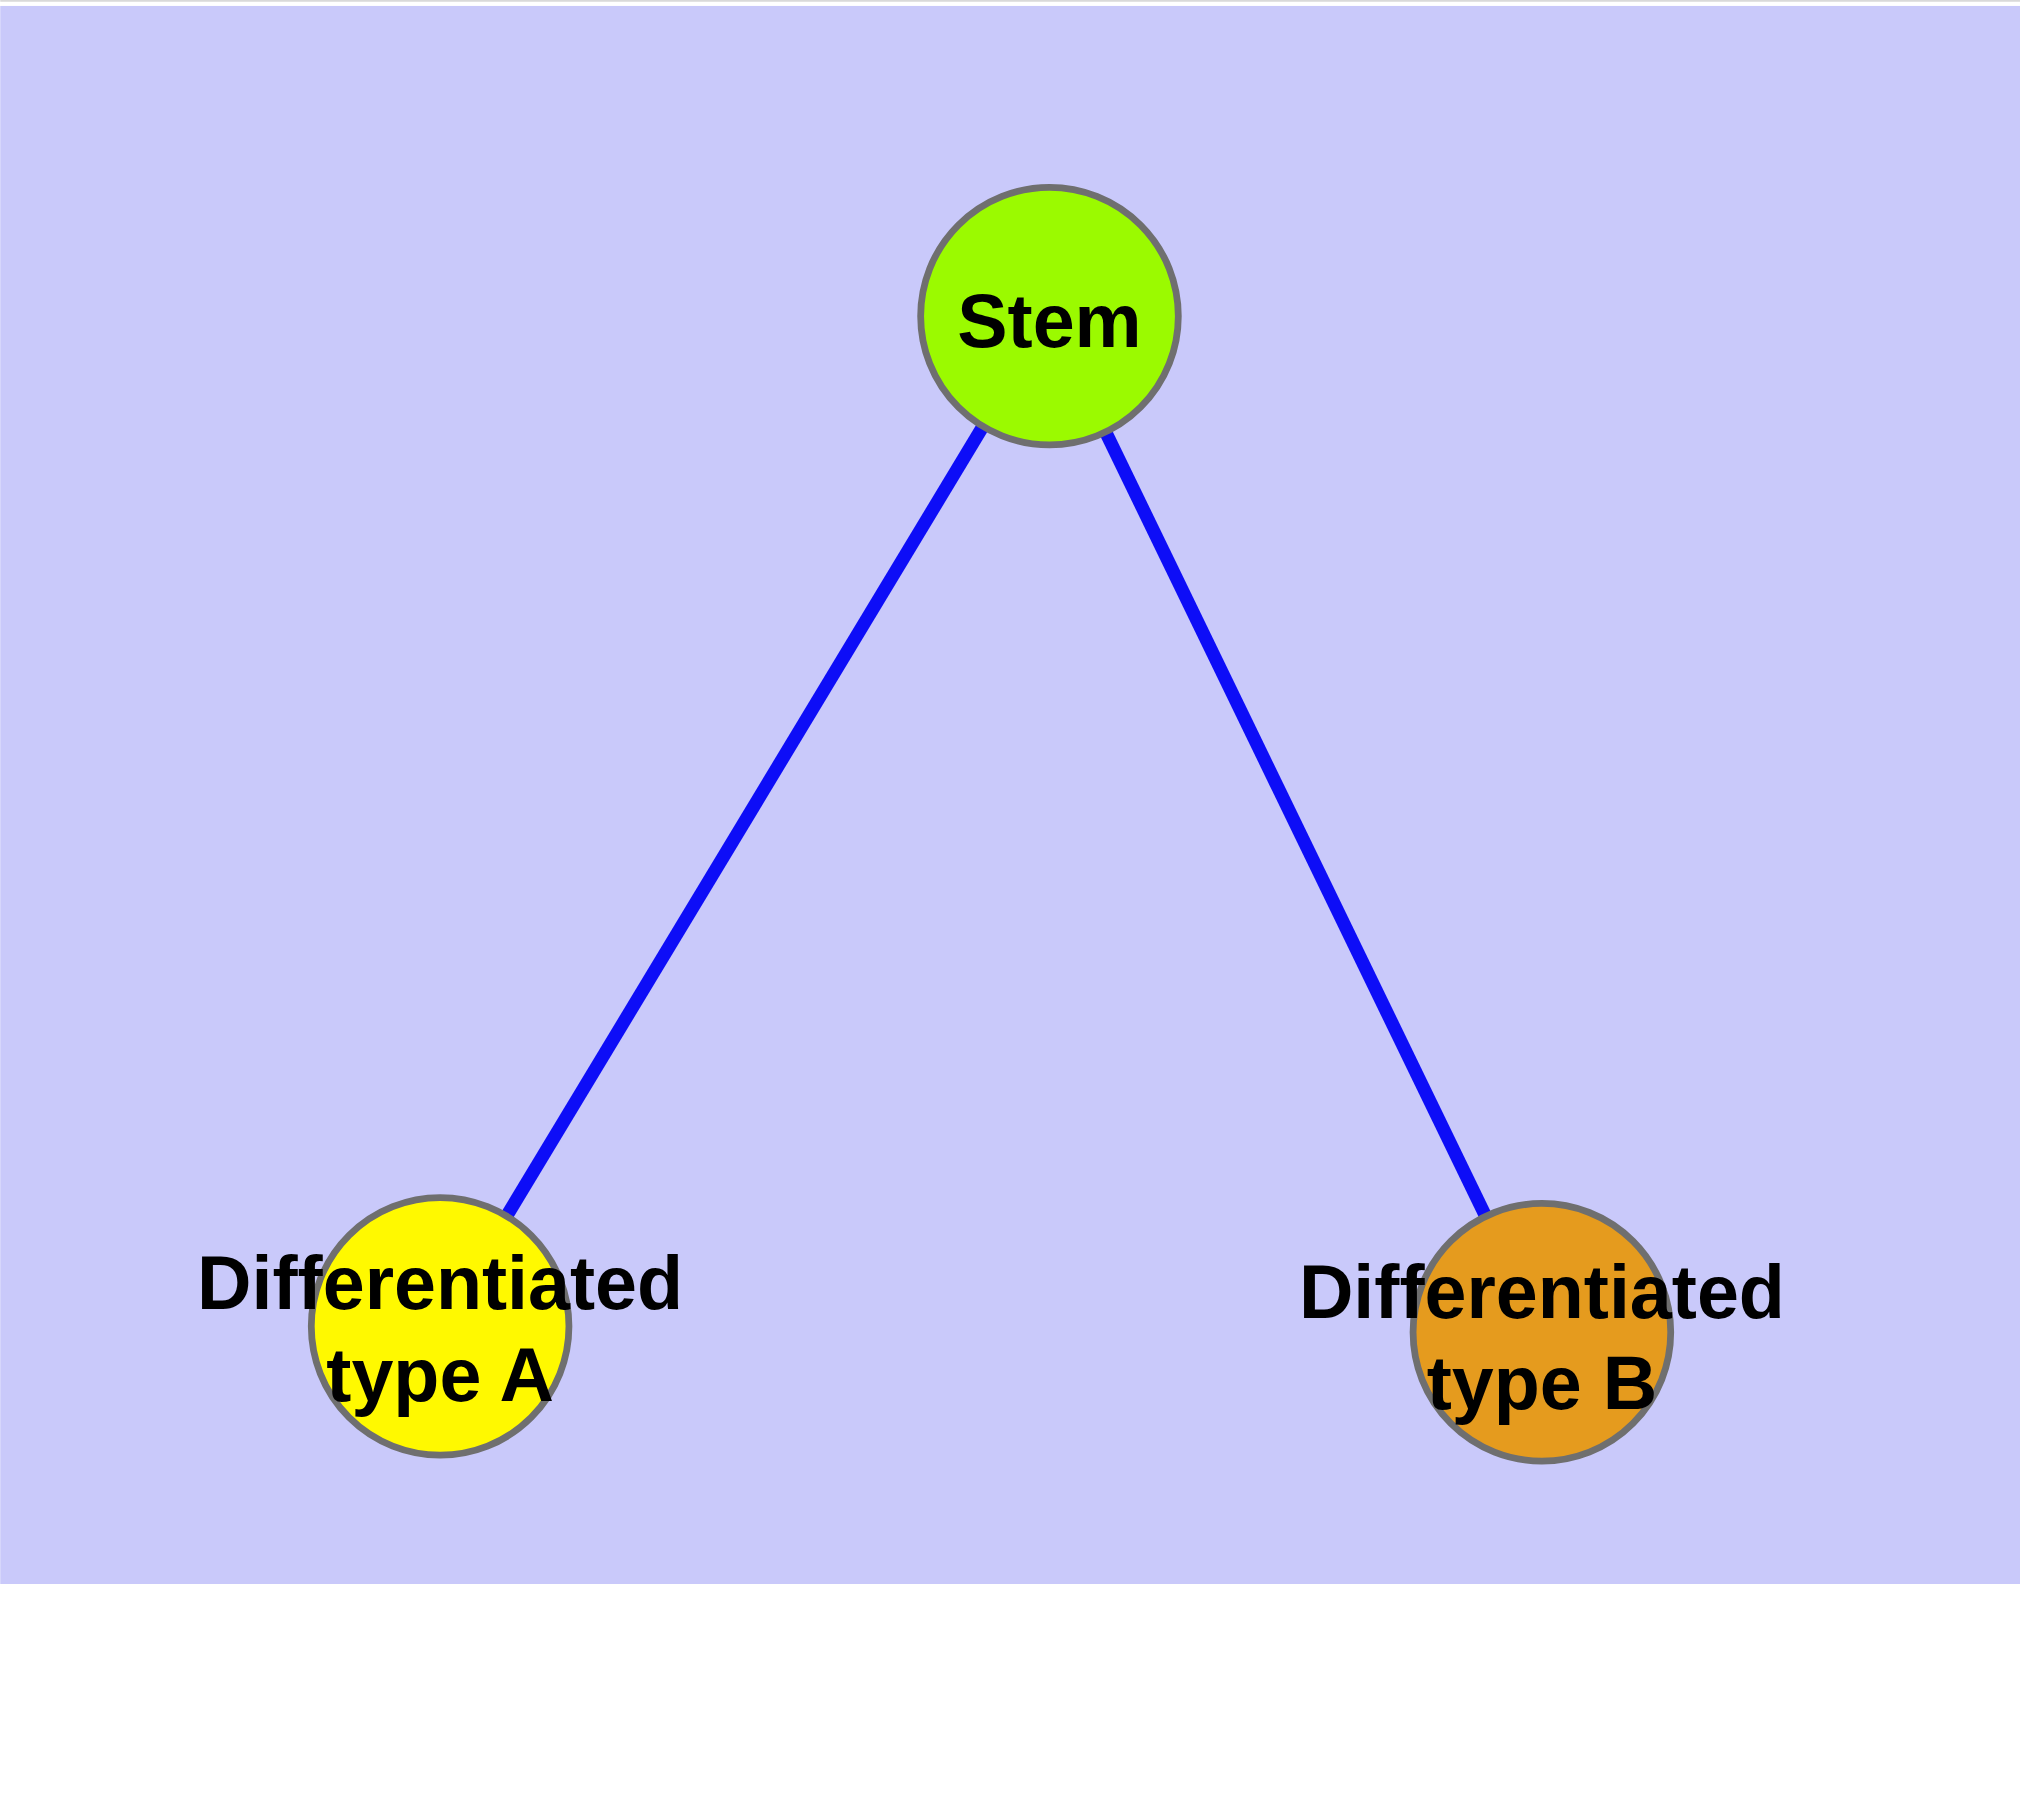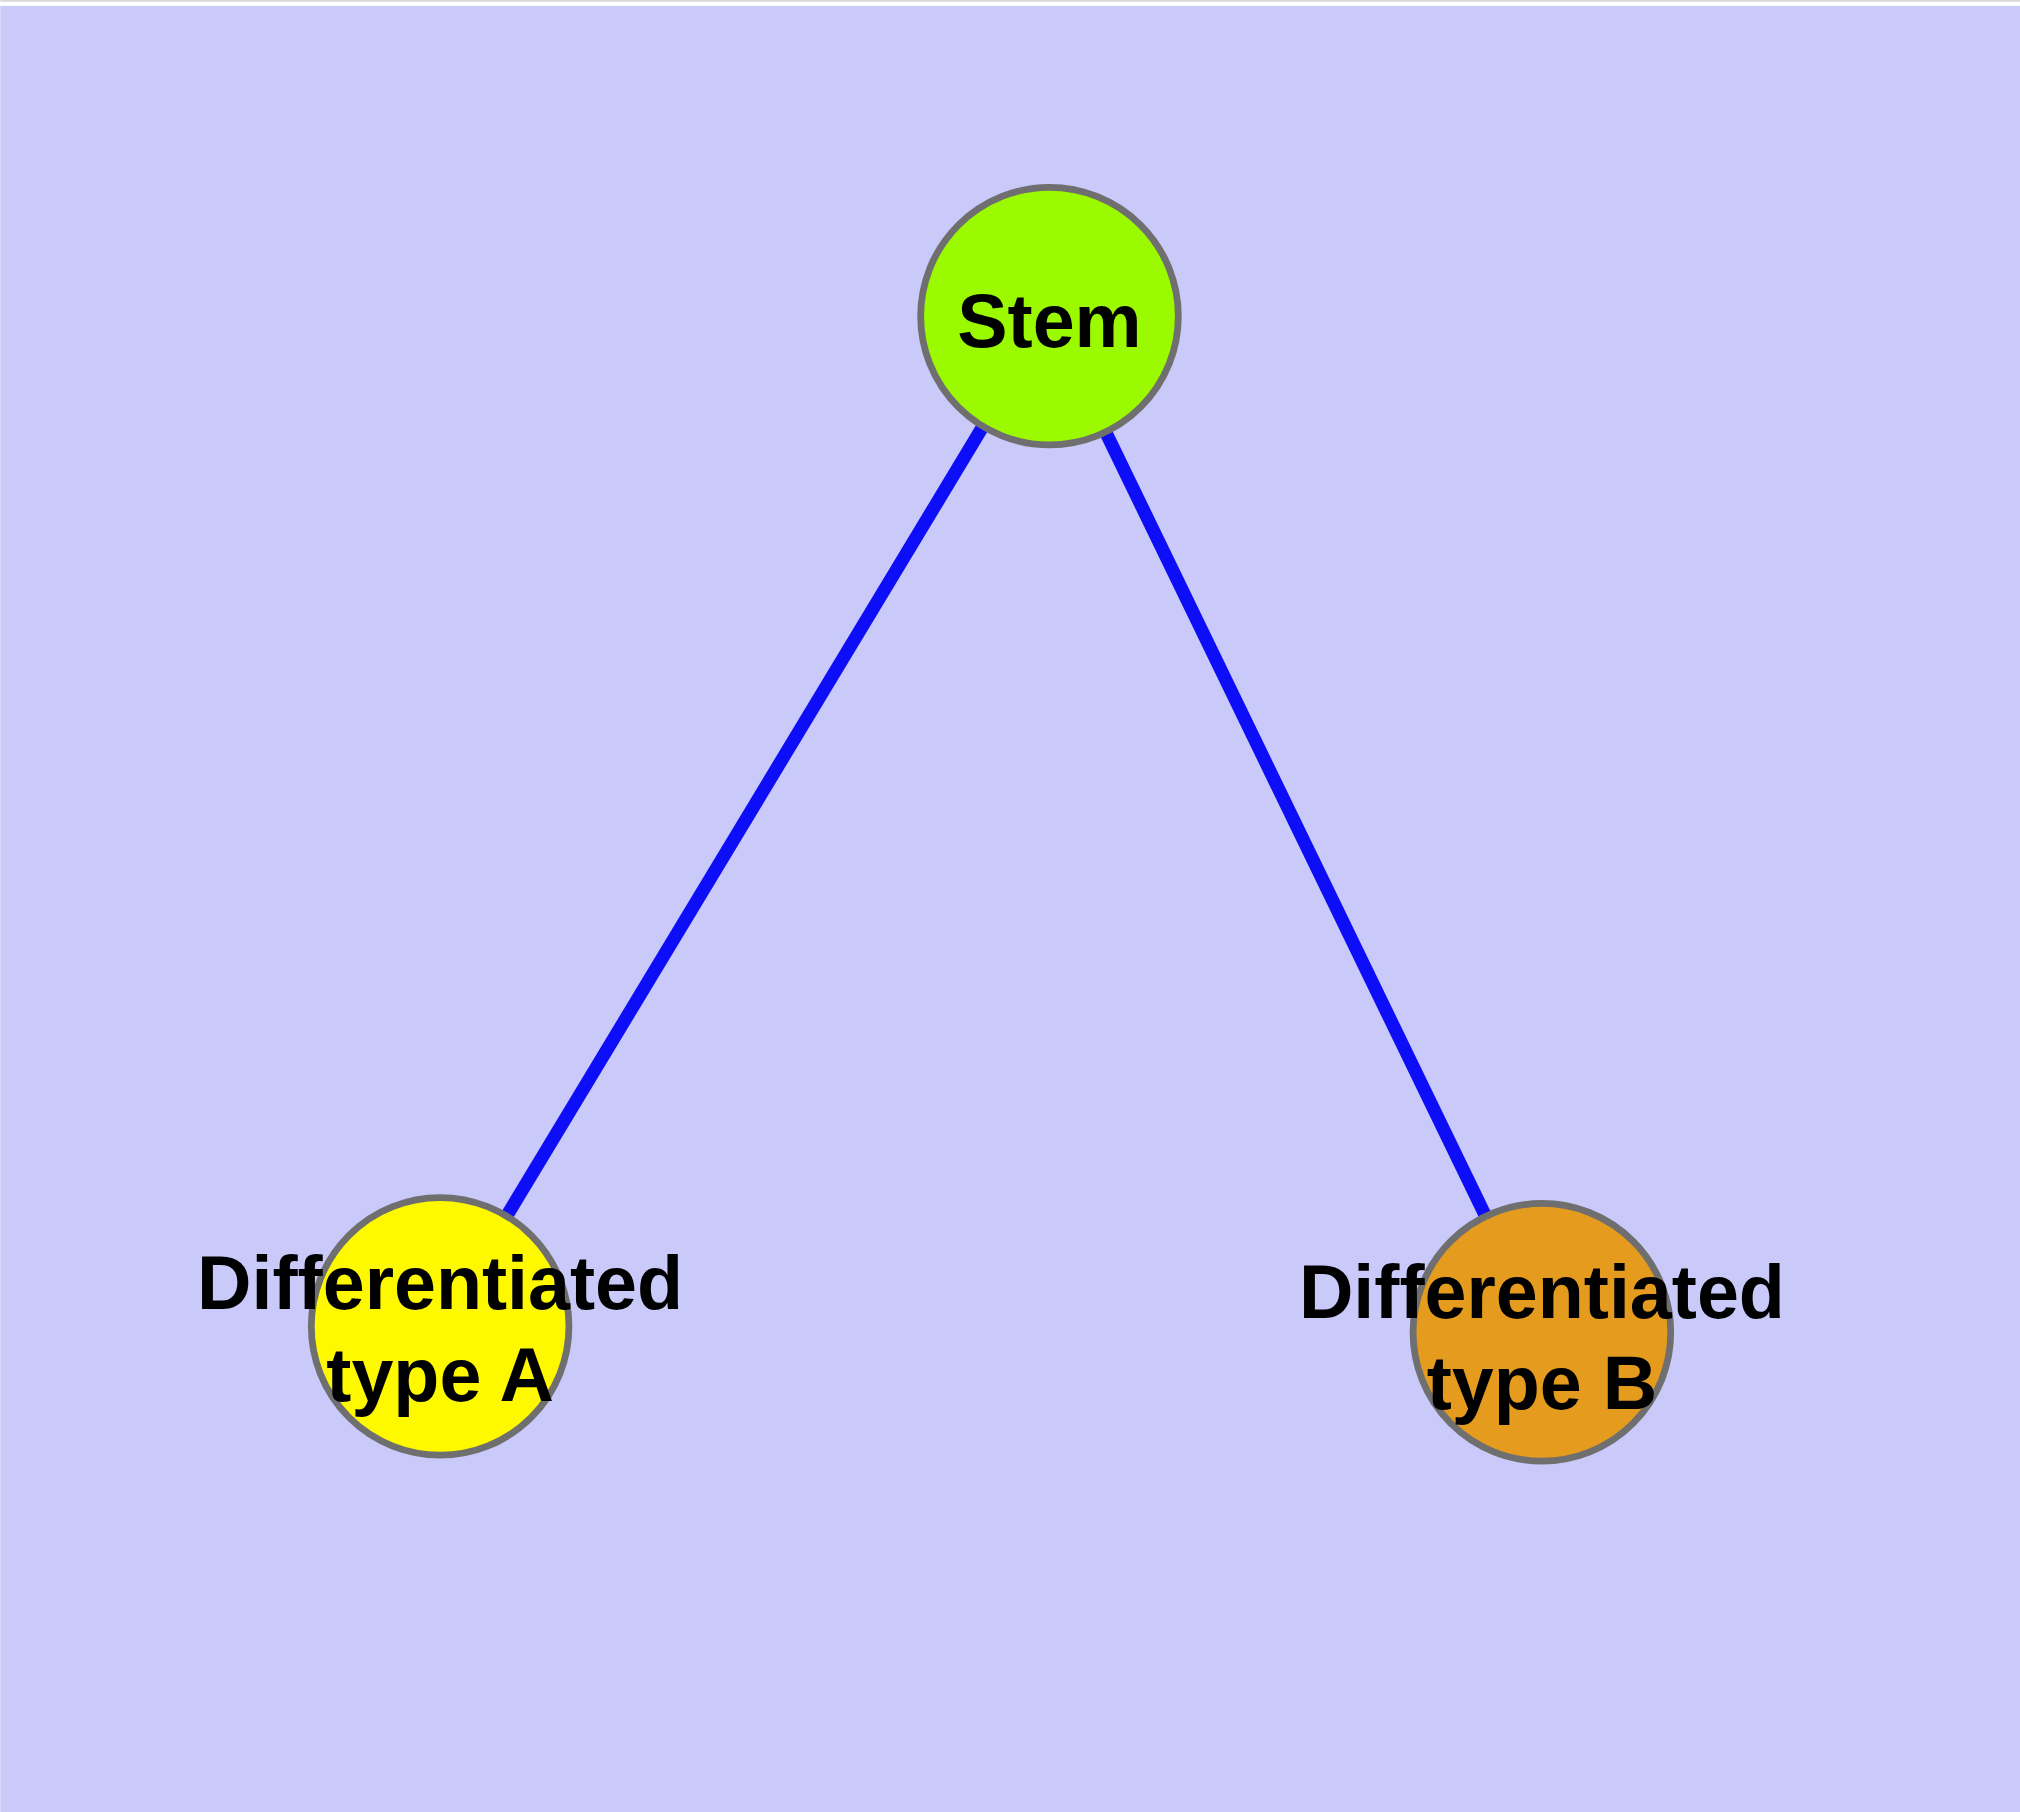--- a/index.html
+++ b/index.html
@@ -2,21 +2,21 @@
 <html style="font-size:13.6px"><head>
 <meta charset="utf-8">
 <style>
   html, body {
     margin: 0;
     padding: 0;
     background: #ffffff;
   }
   .stage {
     width: 2021px;
-    height: 1812px;
+    height: 1584px;
     position: relative;
     overflow: hidden;
   }
   svg { display: block; }
   .edge {
     stroke-width: 15.5px;
     fill: none;
     stroke-linecap: butt;
   }
   .node-shape {

